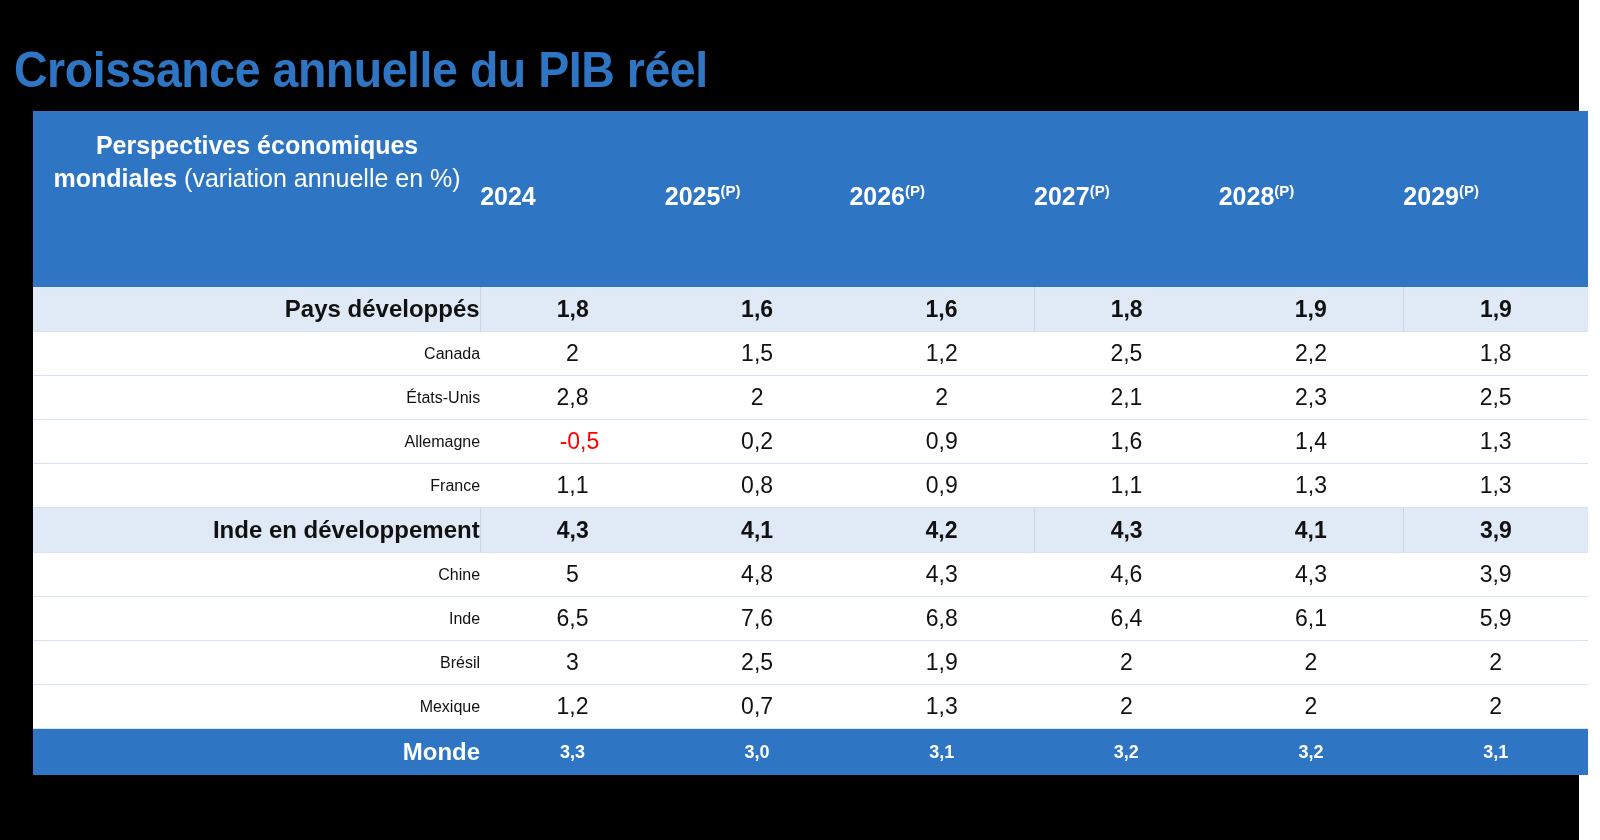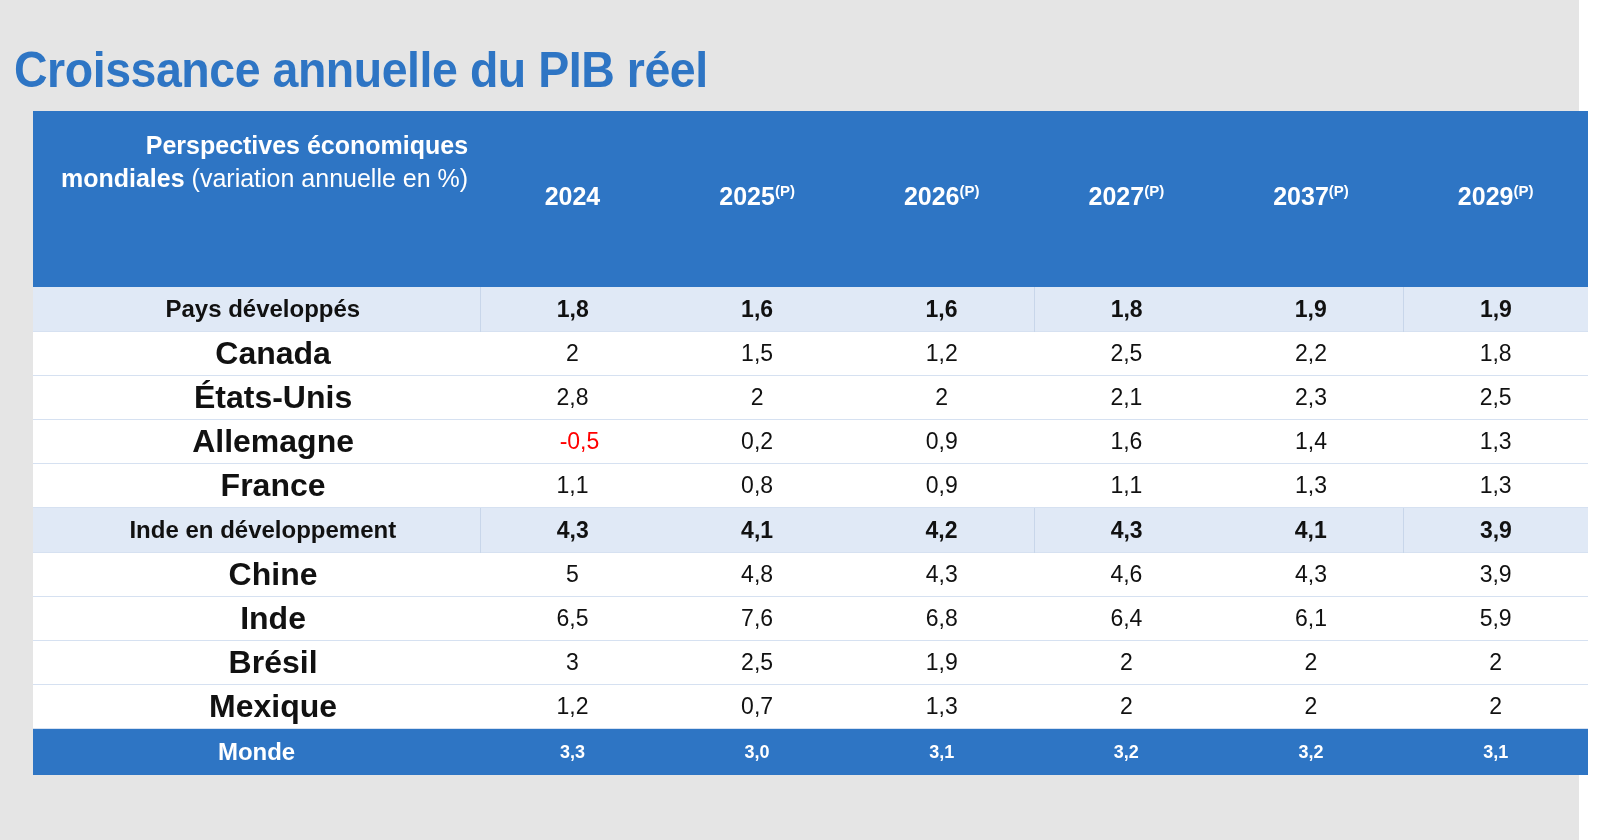--- a/index.html
+++ b/index.html
@@ -13,21 +13,21 @@
     height: 840px;
     overflow: hidden;
     font-family: "Liberation Sans", "DejaVu Sans", sans-serif;
     -webkit-font-smoothing: antialiased;
   }
 
   #page {
     position: relative;
     width: 1579px;
     height: 840px;
-    background: #e5e5e5;
+    background: #000000;
   }
 
   
   .page-title {
     position: absolute;
     left: 14px;
     top: 6px;
     font-size: 50px;
     font-weight: 700;
     color: #2E75C4;
@@ -61,32 +61,32 @@
   thead th {
     background: #2E75C4;
     color: #ffffff;
     padding: 0;
     border: 0;
     vertical-align: middle;
   }
   thead tr { height: 176px; }
 
   th.head-label {
-    text-align: right;
+    text-align: center;
     vertical-align: top;
     padding: 18px 12px 0 13px;
     font-size: 25px;
     font-weight: 400;
     line-height: 1.33;
   }
   th.head-label .strong {
     font-weight: 700;
   }
   th.head-year {
-    text-align: center;
+    text-align: left;
     font-size: 25px;
     font-weight: 700;
     vertical-align: middle;
     padding-bottom: 6px;
   }
   th.head-year .sup {
     font-size: 15px;
     vertical-align: super;
     font-weight: 700;
     line-height: 0;
@@ -117,41 +117,40 @@
   tr.row-section td.sep-left   { border-left: 1px solid #C8D6EA; }
 
   tr.row-country td {
     background: #ffffff;
     border-top: 1px solid #D6E1F1;
     border-bottom: 1px solid #D6E1F1;
     font-weight: 400;
   }
   tr.row-country td.cell-label {
     padding-left: 33px;
-    font-size: 32px;
-    font-weight: bold;
+    font-size: 16px;
   }
   tr.row-country td.cell-val {
     font-size: 23px;
   }
 
   tr.row-total td {
     background: #2E75C4;
     color: #ffffff;
     font-weight: 700;
     height: 46px;
   }
   tr.row-total td.cell-label {
     font-size: 24px;
   }
   tr.row-total td.cell-val {
     font-size: 18px;
   }
 
-  td.cell-label { text-align: center; }
+  td.cell-label { text-align: right; }
   td.cell-val   { text-align: center; }
 
   .neg { color: #FF0000; margin-left: 14px; }
 </style>
 </head>
 <body>
 
 <div id="page">
 
   <h1 class="page-title">Croissance annuelle du PIB réel</h1>
@@ -169,21 +168,21 @@
       </colgroup>
       <thead>
         <tr>
           <th class="head-label">
             <span class="strong">Perspectives économiques mondiales</span><span> (variation annuelle en %)</span>
           </th>
         <th class="head-year"><span>2024</span></th>
             <th class="head-year"><span>2025</span><span class="sup">(P)</span></th>
             <th class="head-year"><span>2026</span><span class="sup">(P)</span></th>
             <th class="head-year"><span>2027</span><span class="sup">(P)</span></th>
-            <th class="head-year"><span>2037</span><span class="sup">(P)</span></th>
+            <th class="head-year"><span>2028</span><span class="sup">(P)</span></th>
             <th class="head-year"><span>2029</span><span class="sup">(P)</span></th>
           </tr>
       </thead>
       <tbody>
           <tr class="row-section">
             <td class="cell-label">Pays développés</td>
             <td class="cell-val"><span>1,8</span></td>
             <td class="cell-val"><span>1,6</span></td>
             <td class="cell-val"><span>1,6</span></td>
             <td class="cell-val sep-left"><span>1,8</span></td>

